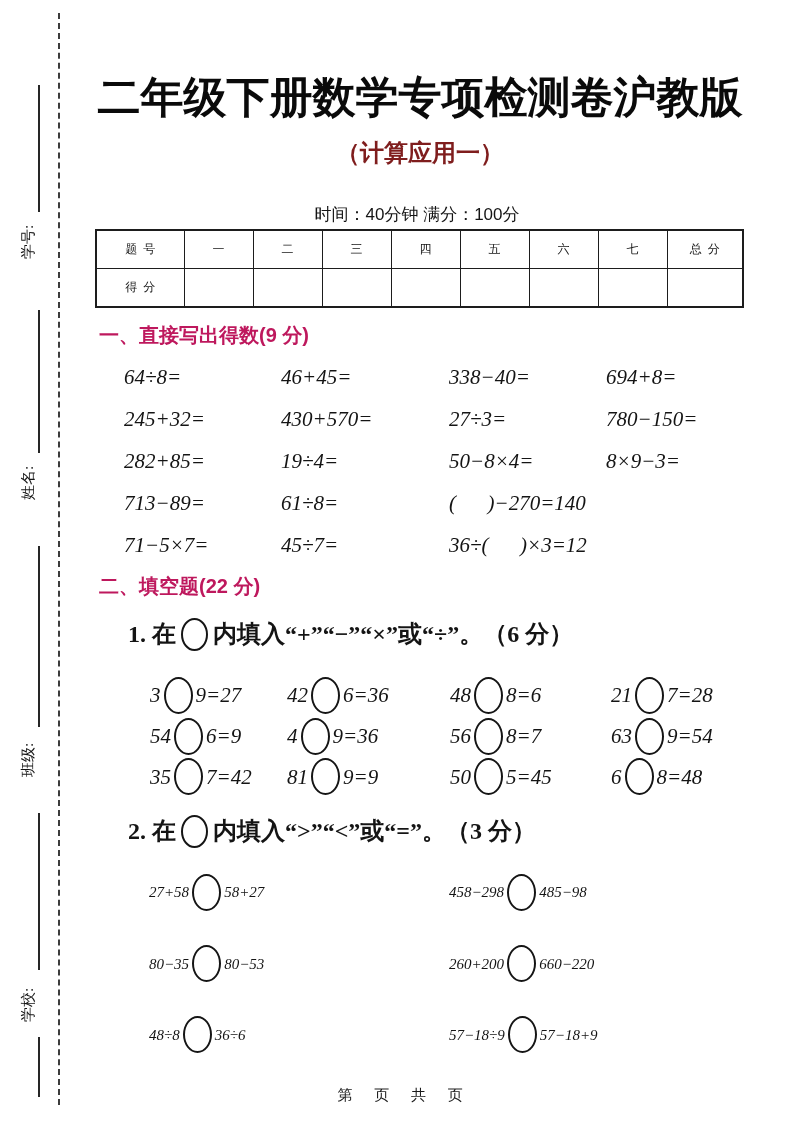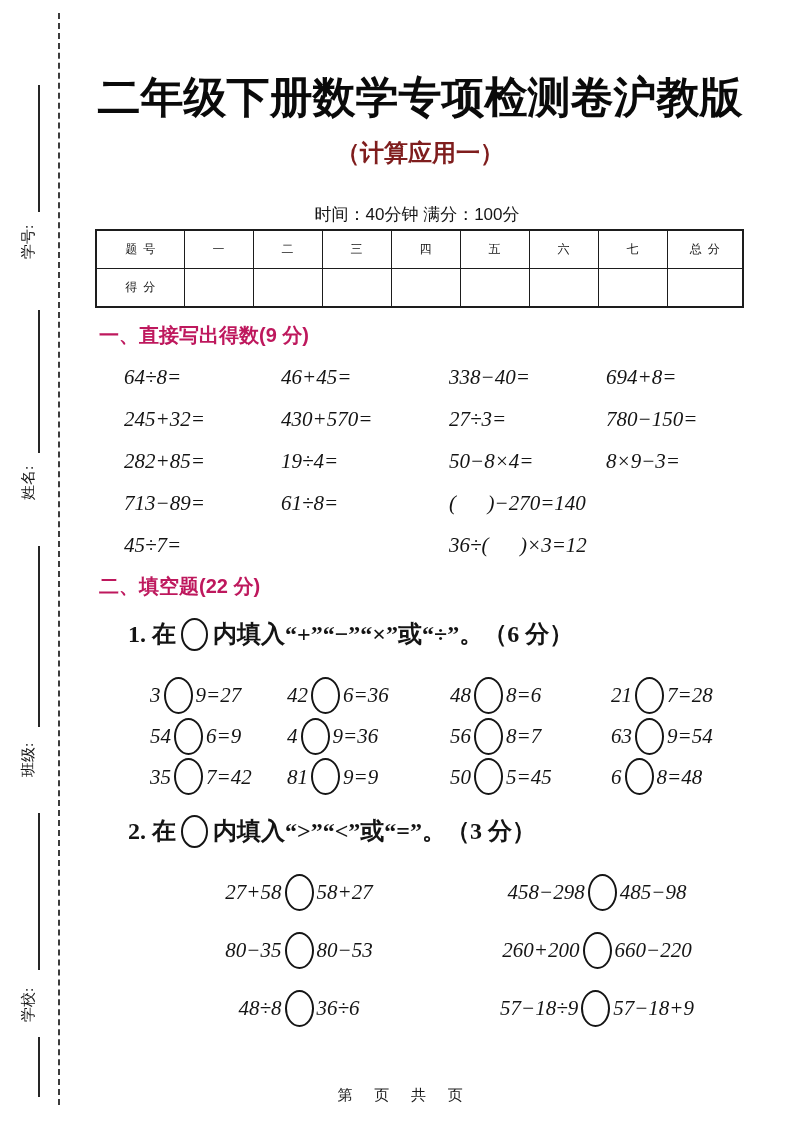--- a/index.html
+++ b/index.html
@@ -83,22 +83,22 @@
 
   .s21 {
     display:grid; grid-template-columns:137px 163px 161px auto;
     padding-left:55px; margin-top:22px; 
     font-size:21px; align-items:center;
   }
   .s21 .prob, .s22 .prob { line-height:40px; }
 
   .s22 {
     display:grid; grid-template-columns:300px auto;
-    padding-left:54px; margin-top:22px; row-gap:17px;
-    font-size:21px; align-items:center;text-align:center;
+    padding-left:54px; margin-top:22px; row-gap:31px;
+    font-size:15px; align-items:center;
   }
 
   .footer {
     position:absolute; left:8px; top:1086px; width:793px;
     text-align:center; font-size:15px; letter-spacing:9px; color:#1a1a1a;
   }
 </style>
 </head>
 <body>
 
@@ -170,20 +170,21 @@
       <span class="prob">430+570=</span>
       <span class="prob">27÷3=</span>
       <span class="prob">780−150=</span>
       <span class="prob">282+85=</span>
       <span class="prob">19÷4=</span>
       <span class="prob">50−8×4=</span>
       <span class="prob">8×9−3=</span>
       <span class="prob">713−89=</span>
       <span class="prob">61÷8=</span>
       <span class="prob sp2">(      )−270=140</span>
+      <span class="prob">71−5×7=</span>
       <span class="prob">45÷7=</span>
       <span class="prob sp2">36÷(      )×3=12</span>
     </div>
 
     <div class="sec-h">二、填空题(22 分)</div>
 
     <div class="sub-h">
       <span>1. 在</span><span class="circle hc"></span><span>内填入“+”“−”“×”或“÷”。（6 分）</span>
     </div>
 

